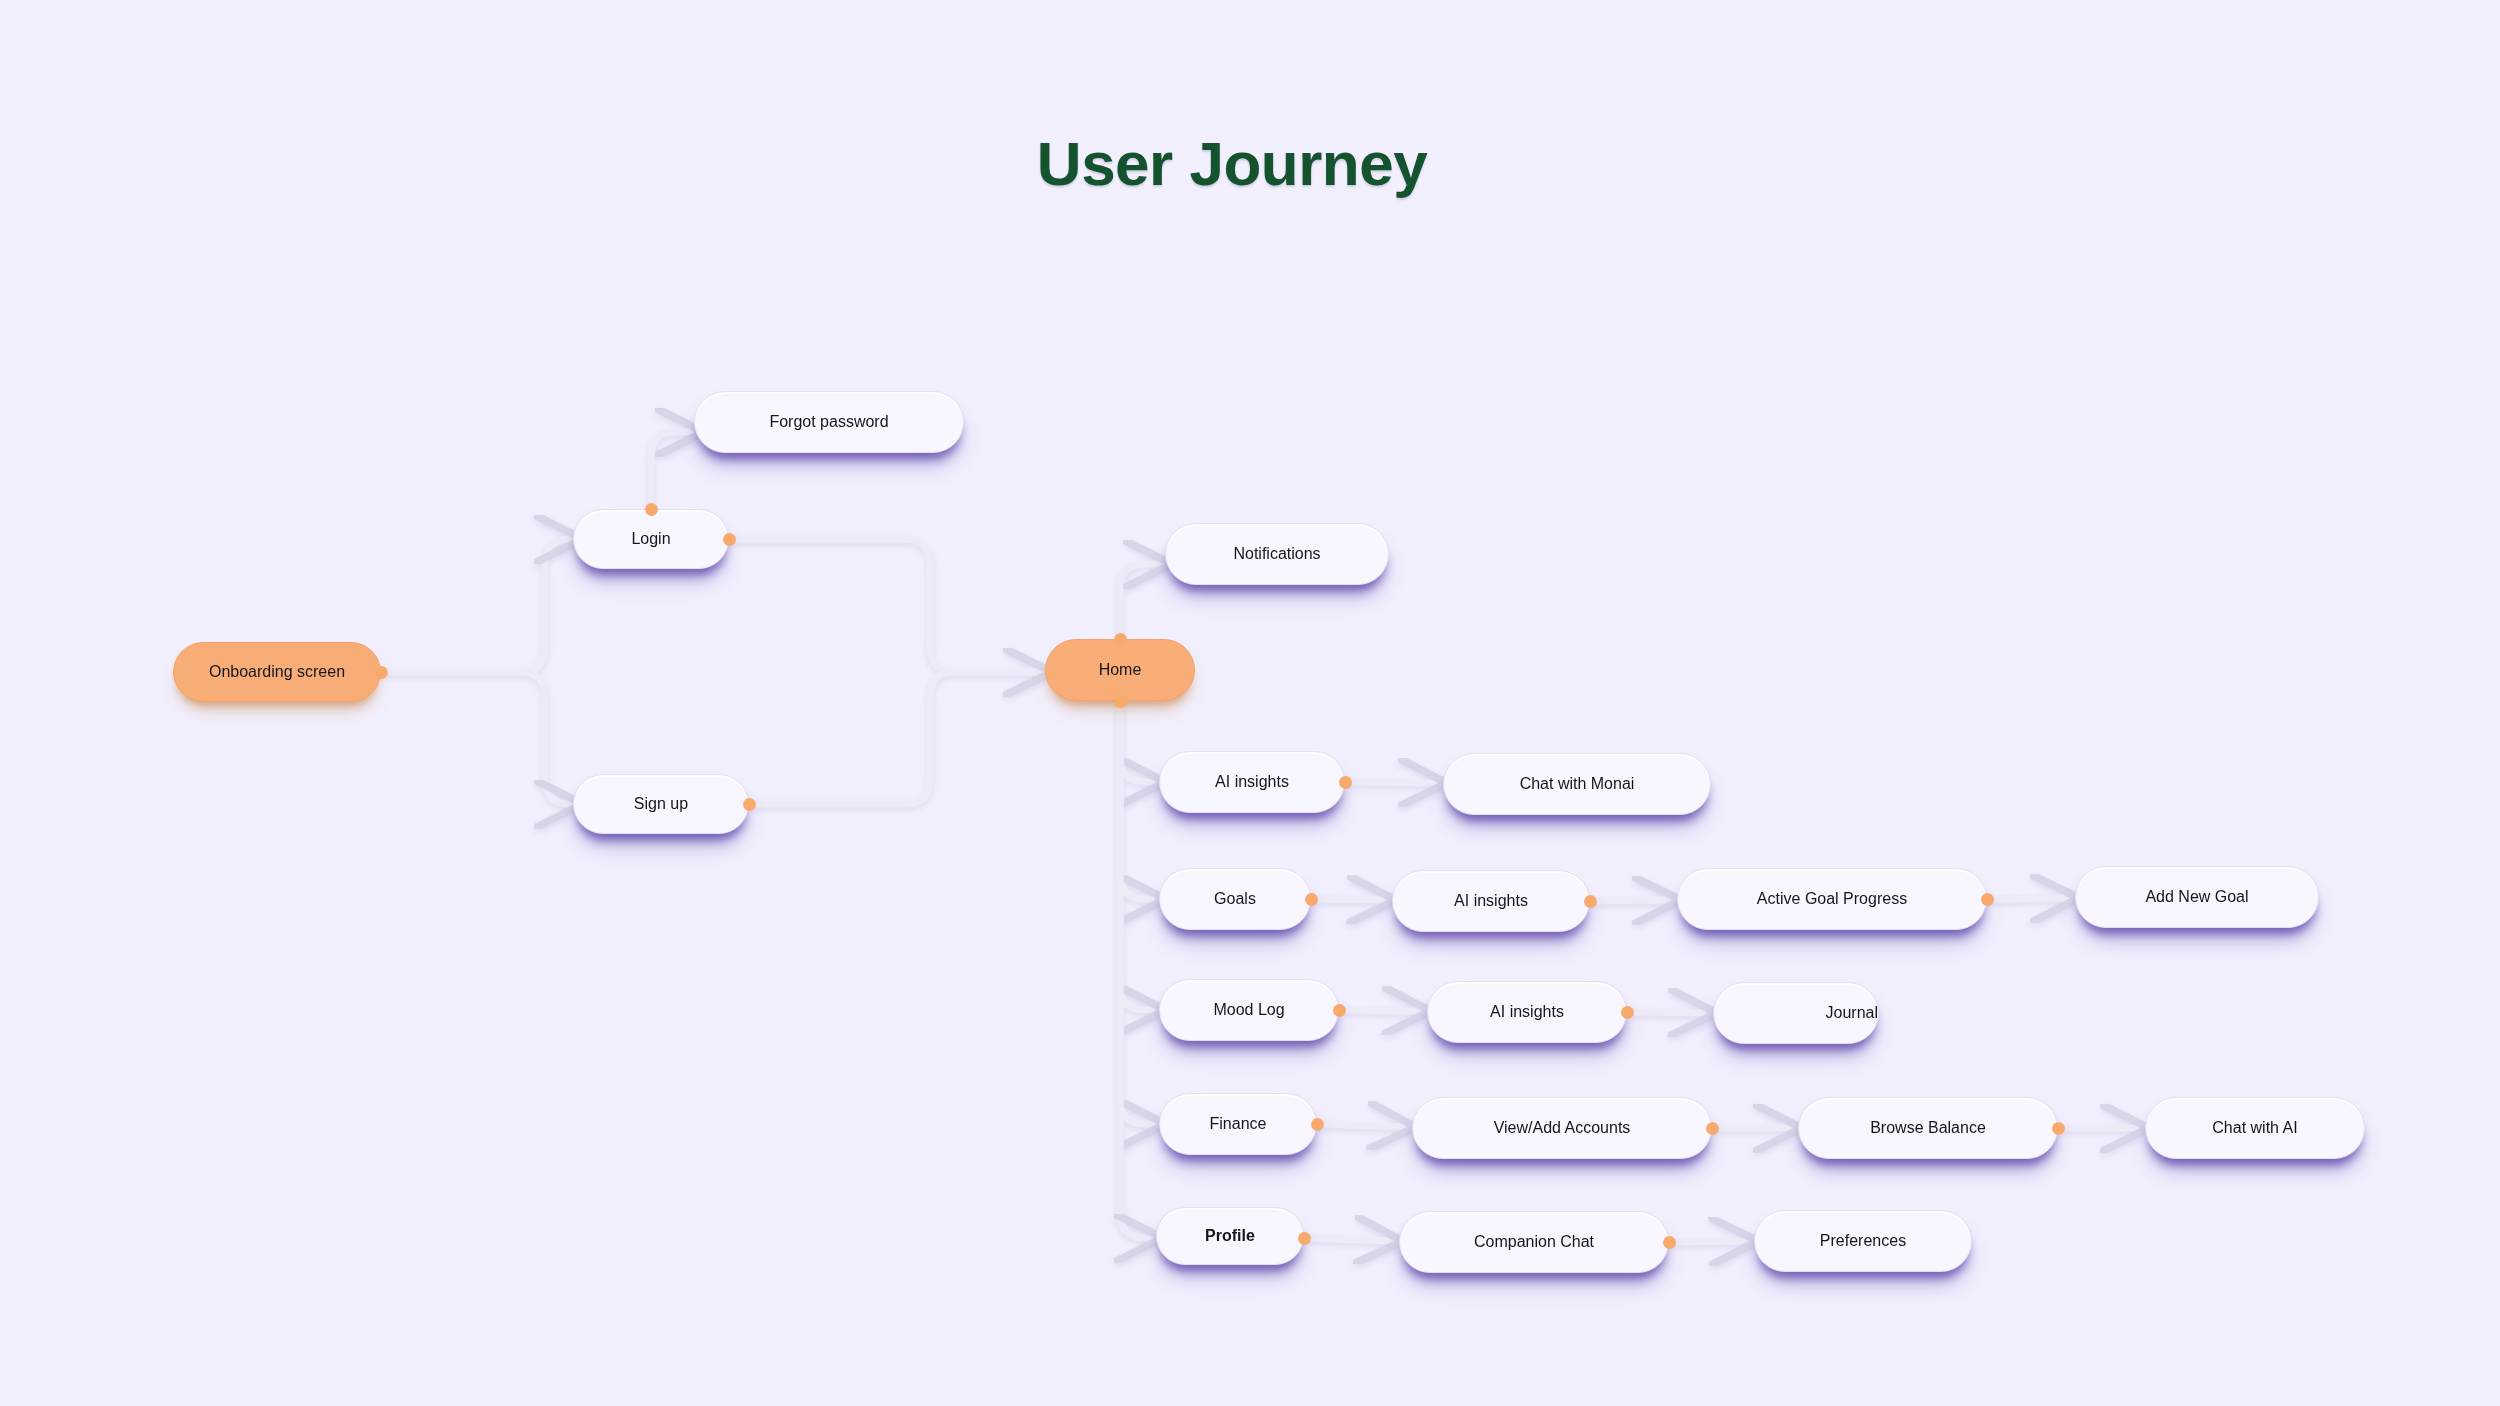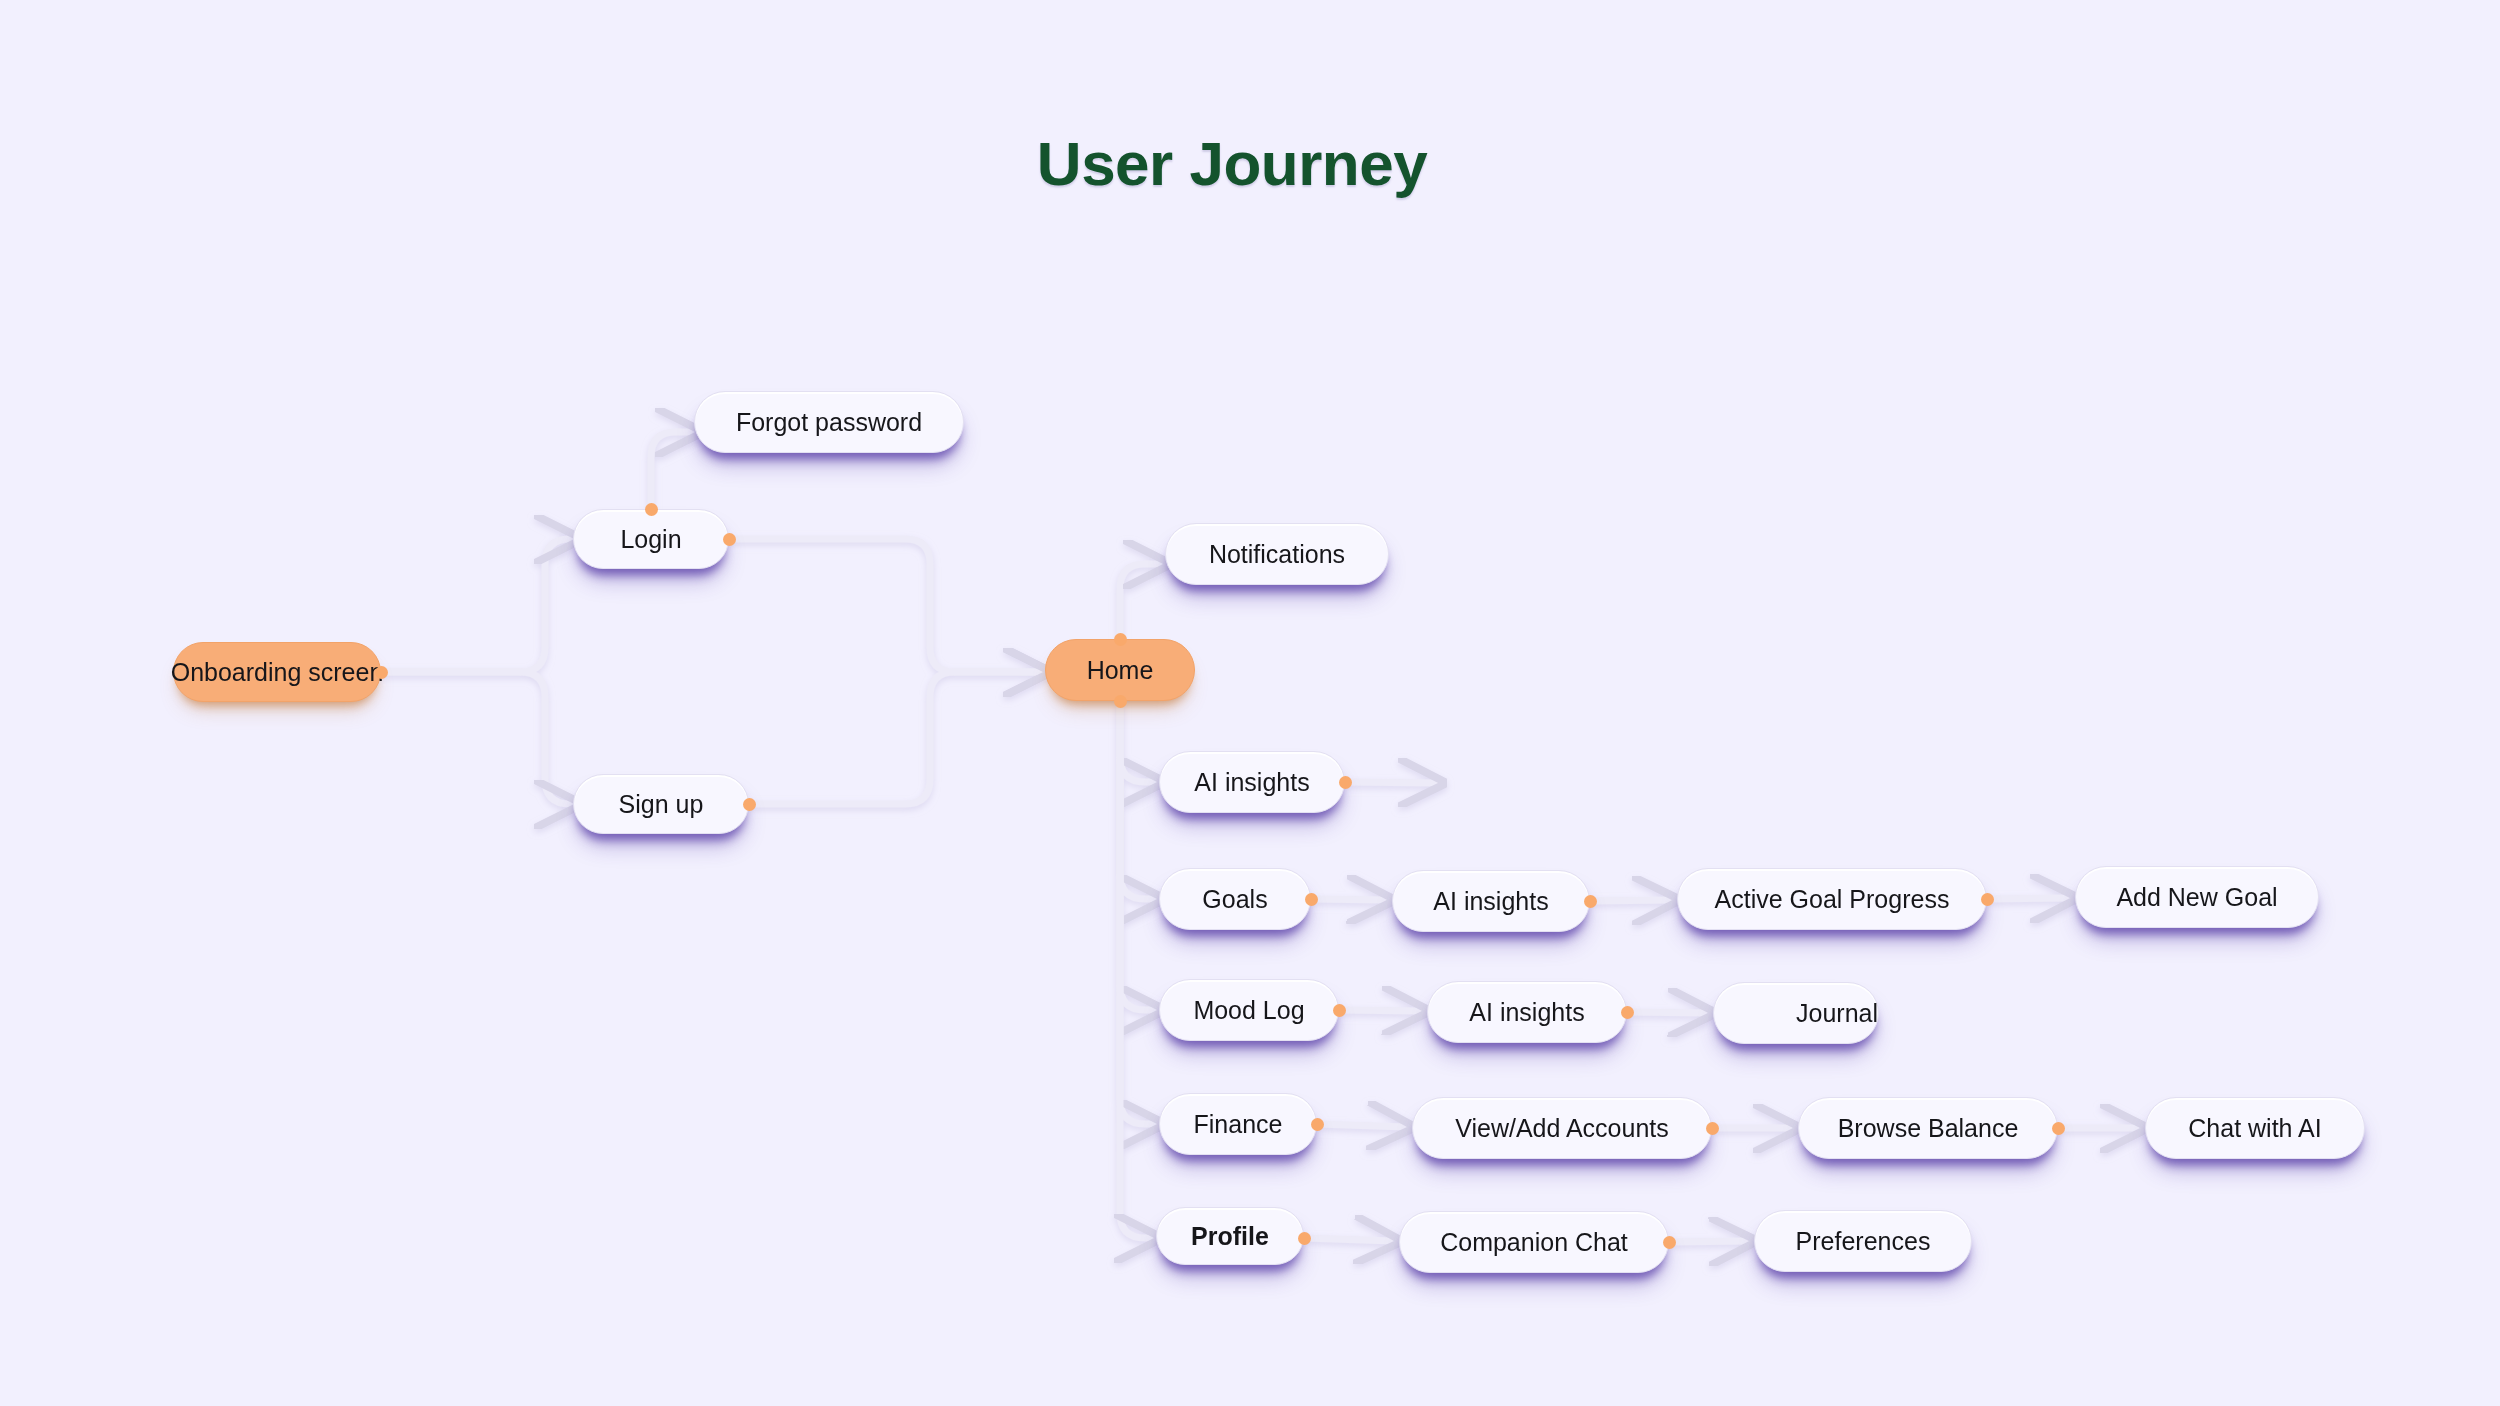--- a/index.html
+++ b/index.html
@@ -41,21 +41,21 @@
     width: 2500px;
     height: 1406px;
   }
   .node {
     position: absolute;
     display: flex;
     align-items: center;
     justify-content: center;
     box-sizing: border-box;
     border-radius: 999px;
-    font-size: 25px;
+    font-size: 16px;
     color: #16161a;
     white-space: nowrap;
     user-select: none;
   }
   .node.plain {
     background: #f8f7ff;
     border: 1px solid #e3e0f2;
     box-shadow:
       0 10px 10px -4px rgba(74,45,160,0.62),
       0 16px 22px -6px rgba(74,45,160,0.38),
@@ -149,20 +149,23 @@
         <span>Forgot password</span>
       </div>
       <div class="node accent" style="left: 1045px; top: 639px; width: 150px; height: 62px;">
         <span>Home</span>
       </div>
       <div class="node plain" style="left: 1165px; top: 523px; width: 224px; height: 62px;">
         <span>Notifications</span>
       </div>
       <div class="node plain" style="left: 1159px; top: 751px; width: 186px; height: 62px;">
         <span>AI insights</span>
+      </div>
+      <div class="node plain" style="left: 1443px; top: 753px; width: 268px; height: 62px;">
+        <span>Chat with Monai</span>
       </div>
       <div class="node plain" style="left: 1159px; top: 868px; width: 152px; height: 62px;">
         <span>Goals</span>
       </div>
       <div class="node plain" style="left: 1392px; top: 870px; width: 198px; height: 62px;">
         <span>AI insights</span>
       </div>
       <div class="node plain" style="left: 1677px; top: 868px; width: 310px; height: 62px;">
         <span>Active Goal Progress</span>
       </div>

